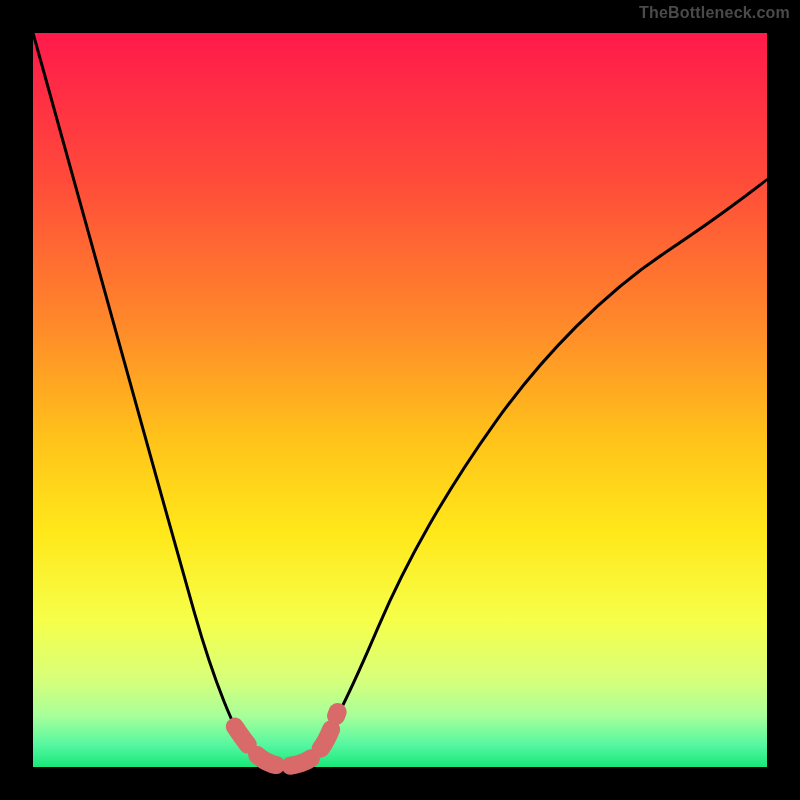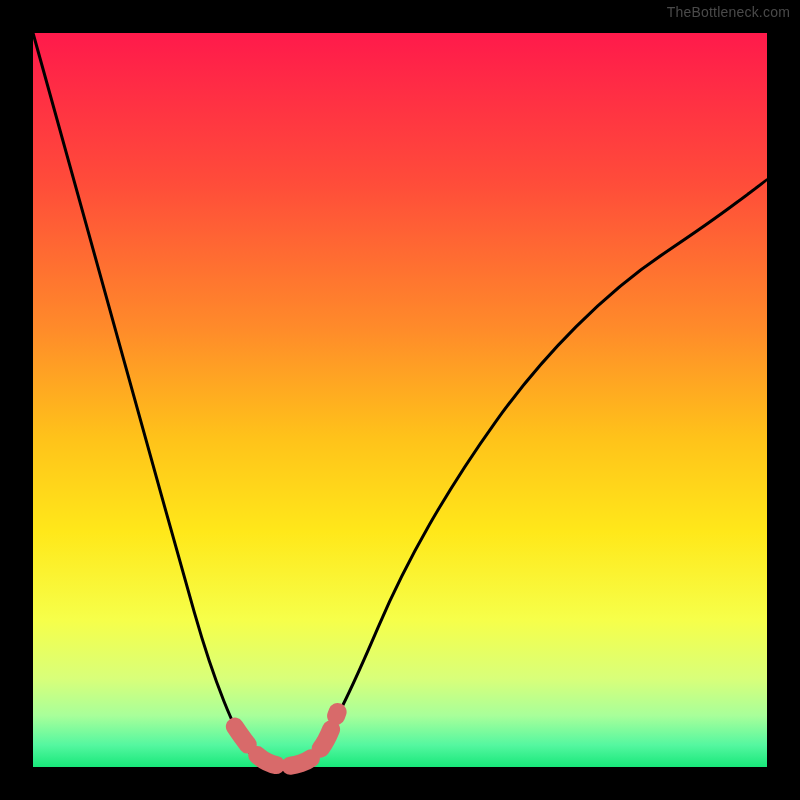--- a/index.html
+++ b/index.html
@@ -15,22 +15,22 @@
     position: relative;
     width: 800px;
     height: 800px;
     background: #000;
   }
   .watermark {
     position: absolute;
     top: 4px;
     right: 10px;
     color: #4a4a4a;
-    font-size: 14px;
-    font-weight: 400;
+    font-size: 16px;
+    font-weight: 700;
     letter-spacing: 0.2px;
     z-index: 20;
   }
   svg {
     position: absolute;
     top: 0;
     left: 0;
     display: block;
   }
 </style>

